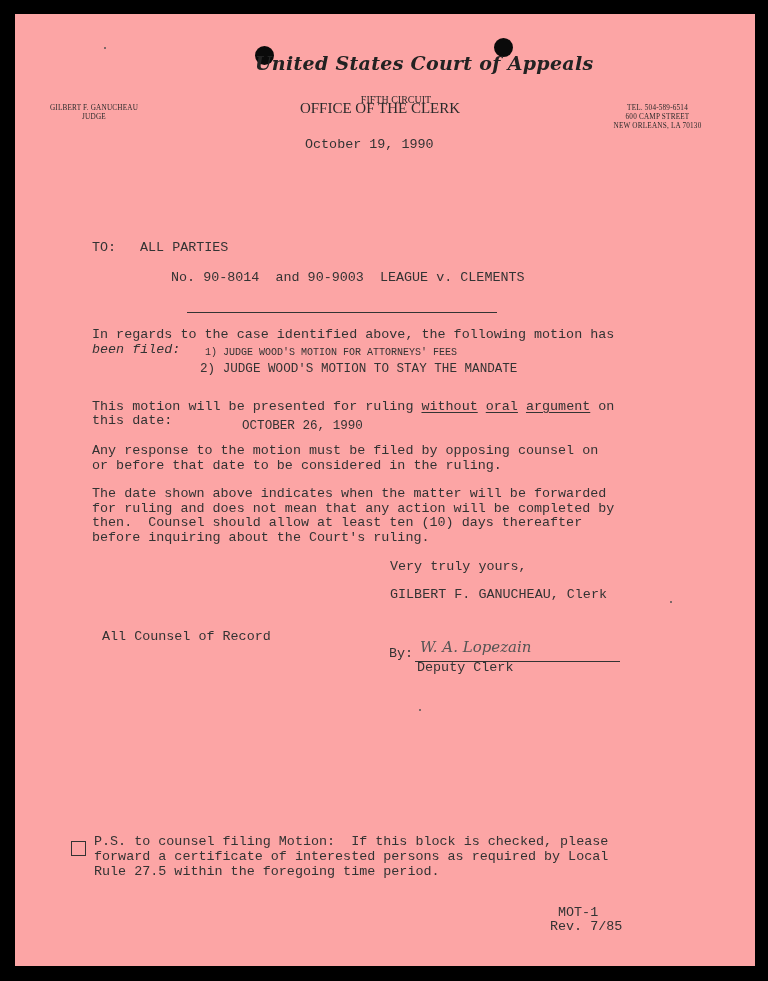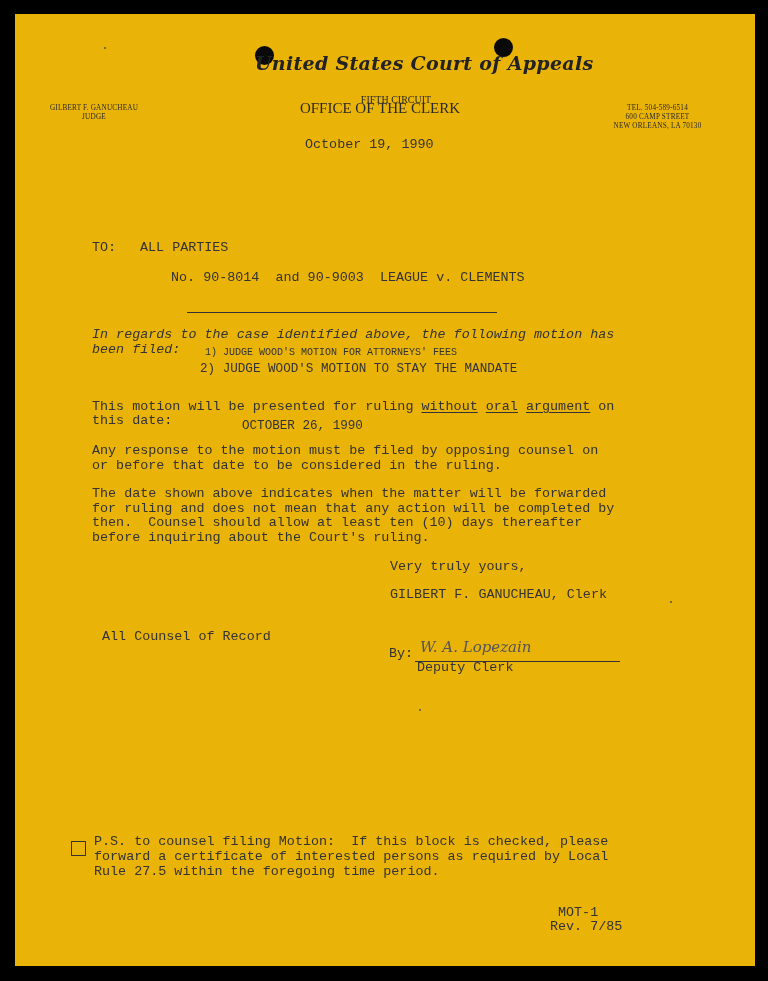--- a/index.html
+++ b/index.html
@@ -1,19 +1,19 @@
 <!DOCTYPE html>
 <html><head>
 <meta charset="utf-8">
 <style>
   html, body { margin: 0; padding: 0; }
   body { width: 768px; height: 981px; background: #000; position: relative; overflow: hidden; }
   .page {
     position: absolute; left: 15px; top: 14px; width: 740px; height: 952px;
-    background: #eab308; overflow: hidden;
+    background: #fca5a5; overflow: hidden;
   }
   .mono { font-family: "Liberation Mono", "DejaVu Sans Mono", monospace; color: #333; font-size: 13.4px; }
   .serif { font-family: "Liberation Serif", "DejaVu Serif", serif; color: #2a2a2a; }
   .abs { position: absolute; white-space: pre; }
   .blackletter {
     font-family: "DejaVu Serif", "Liberation Serif", serif;
     font-size: 19px; font-style: italic; font-weight: bold; letter-spacing: 0.3px; color: #222;
   }
   .small-caps { font-size: 7.2px; letter-spacing: 0.2px; text-align: center; line-height: 9px; }
   .hole { position: absolute; width: 19px; height: 19px; border-radius: 50%; background: #0a0a0a; }
@@ -43,21 +43,21 @@
   <div class="abs serif small-caps" style="left:590px; top:108px; width:105px;">NEW ORLEANS, LA 70130</div>
 
   <div class="abs mono" style="left:290px; top:123px;">October 19, 1990</div>
 
   <div class="abs mono" style="left:77px; top:226px;">TO:</div>
   <div class="abs mono" style="left:125px; top:226px;">ALL PARTIES</div>
 
   <div class="abs mono" style="left:156px; top:256px;">No. 90-8014  and 90-9003  LEAGUE v. CLEMENTS</div>
   <div class="rule" style="left:172px; top:298px; width:310px;"></div>
 
-  <div class="abs mono" style="left:77px; top:313px;font-style:italic;">In regards to the case identified above, the following motion has</div>
+  <div class="abs mono" style="left:77px; top:313px;">In regards to the case identified above, the following motion has</div>
   <div class="abs mono" style="left:77px; top:328px;font-style:italic;">been filed:</div>
   <div class="abs mono" style="left:190px; top:333px; font-size:10px;">1) JUDGE WOOD'S MOTION FOR ATTORNEYS' FEES</div>
   <div class="abs mono" style="left:185px; top:348px; font-size:12.6px;">2) JUDGE WOOD'S MOTION TO STAY THE MANDATE</div>
 
   <div class="abs mono" style="left:77px; top:385px;"><span>This motion will be presented for ruling </span><span class="u">without</span> <span class="u">oral</span> <span class="u">argument</span><span> on</span></div>
   <div class="abs mono" style="left:77px; top:399px;">this date:</div>
   <div class="abs mono" style="left:227px; top:405px; font-size:12.6px;">OCTOBER 26, 1990</div>
 
   <div class="abs mono" style="left:77px; top:444px;">or before that date to be considered in the ruling.</div>
   <div class="abs mono" style="left:77px; top:429px;">Any response to the motion must be filed by opposing counsel on</div>

